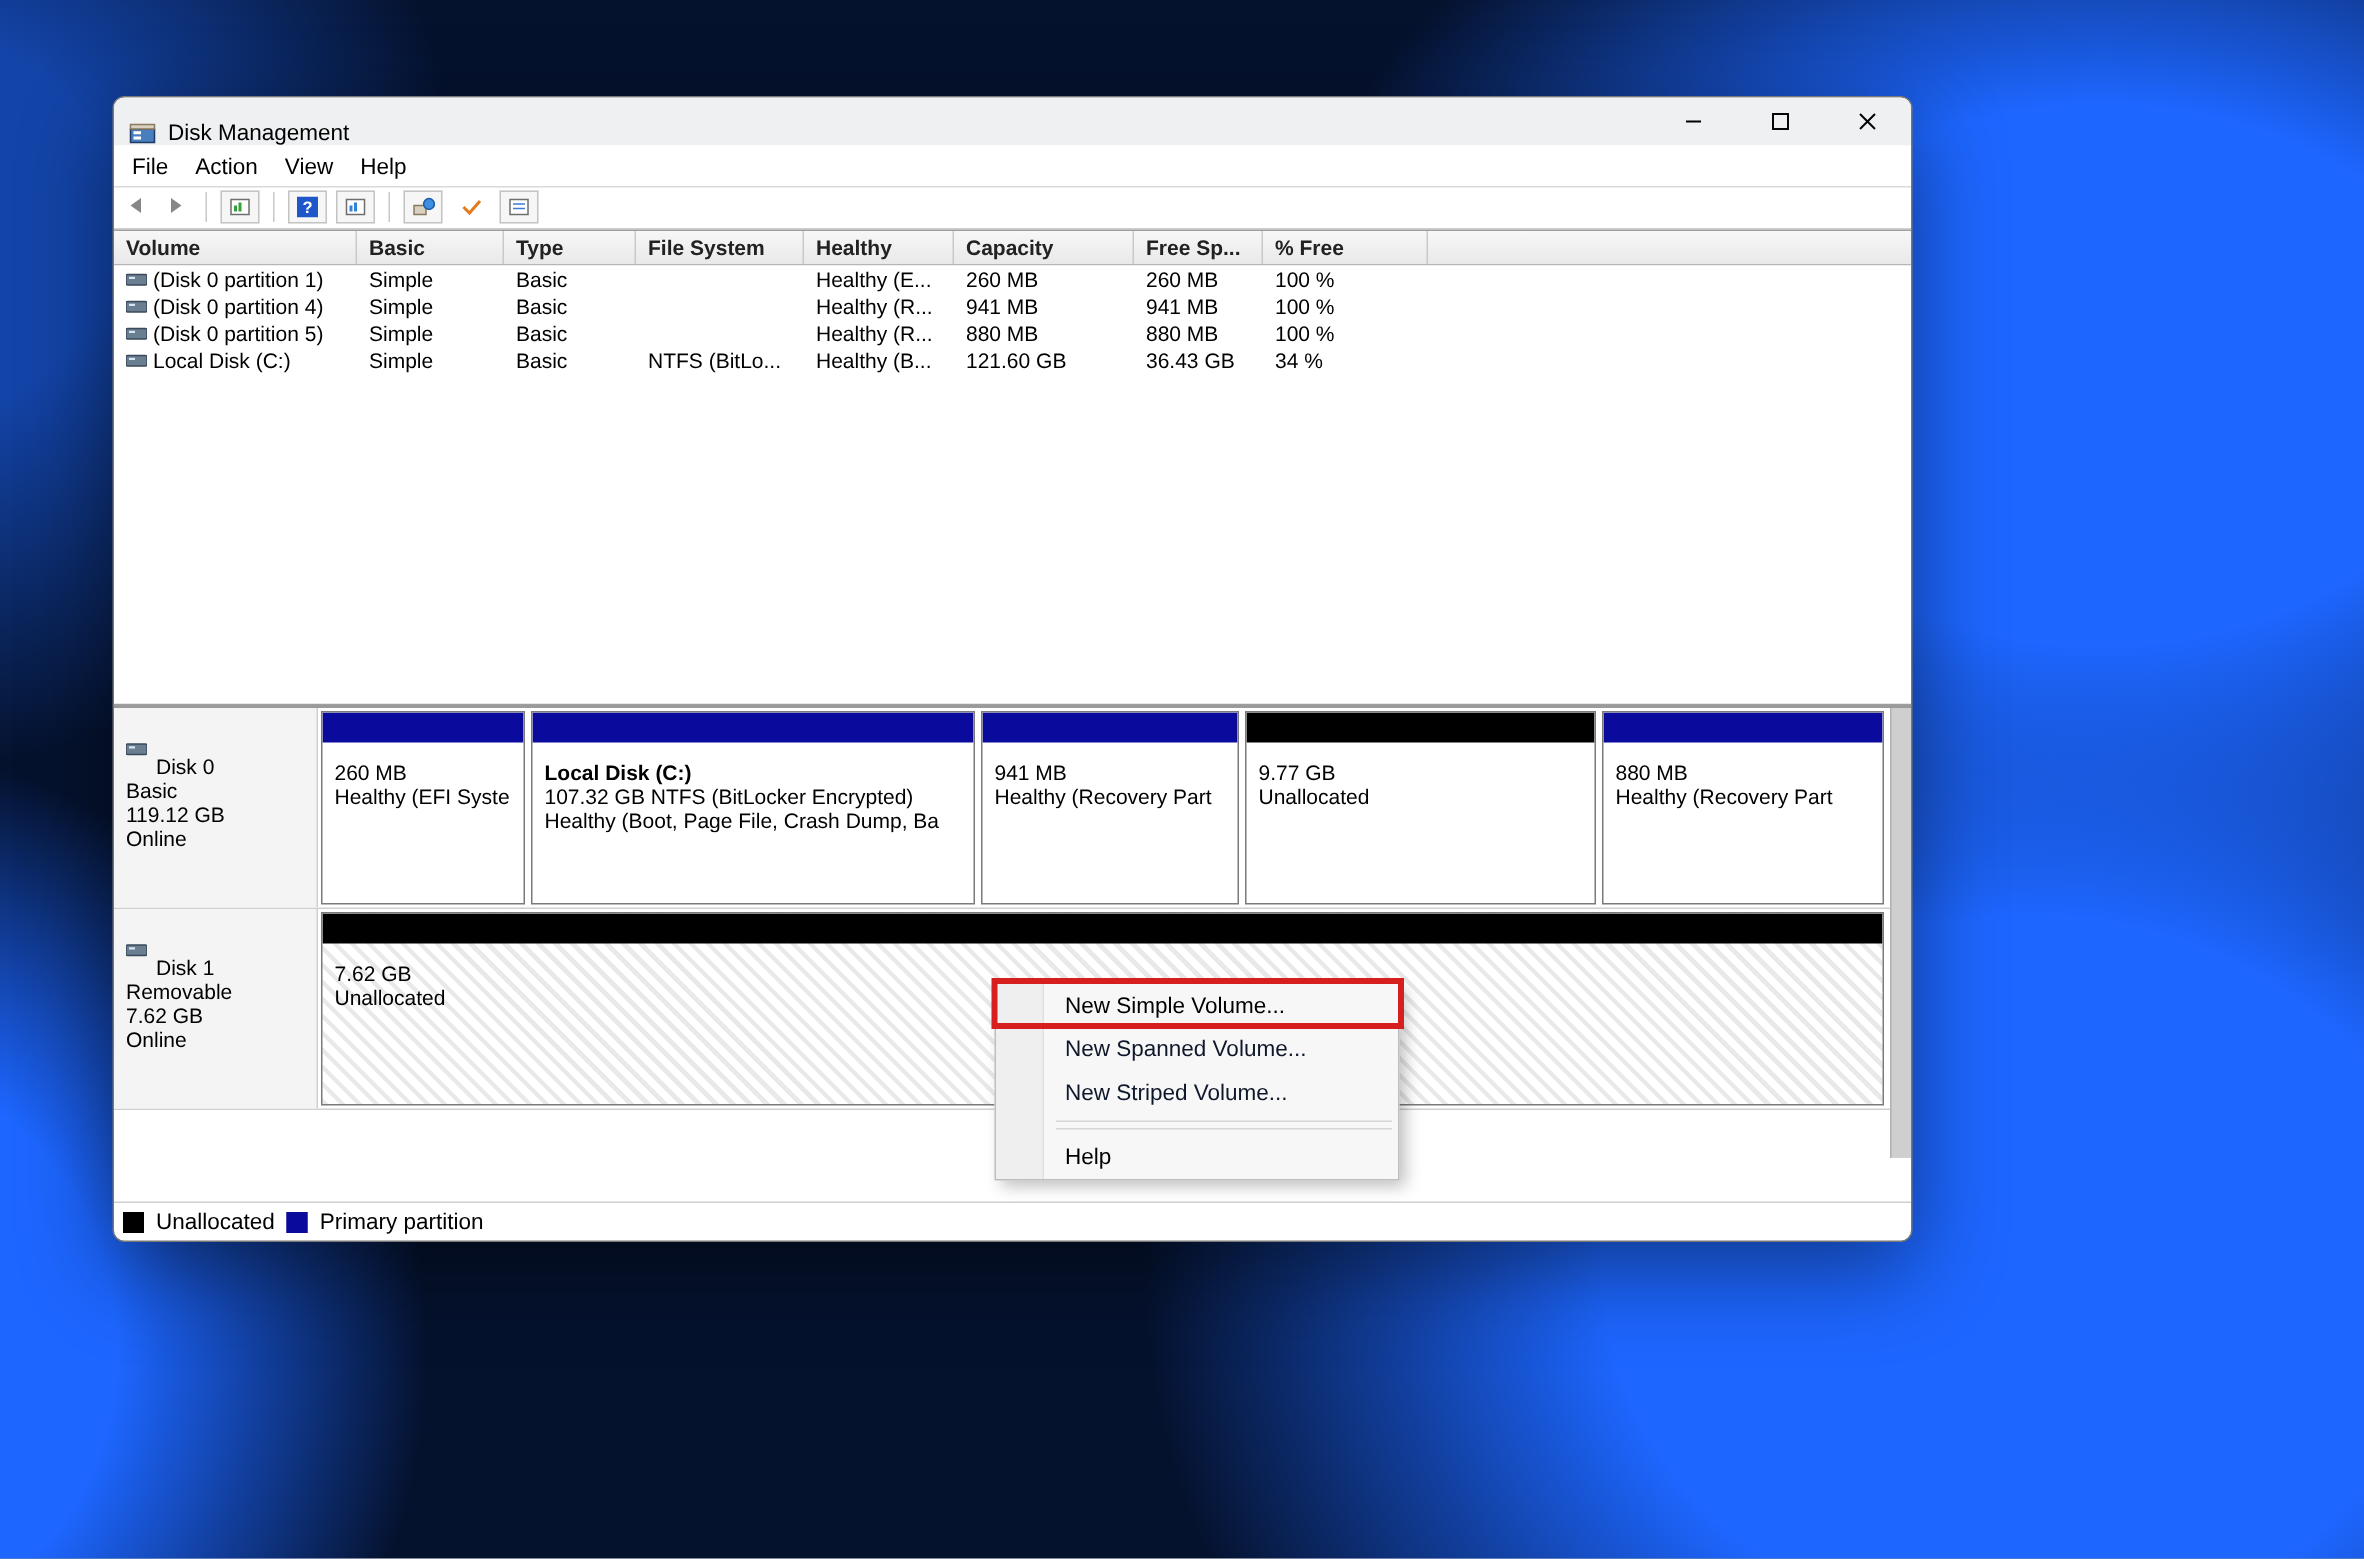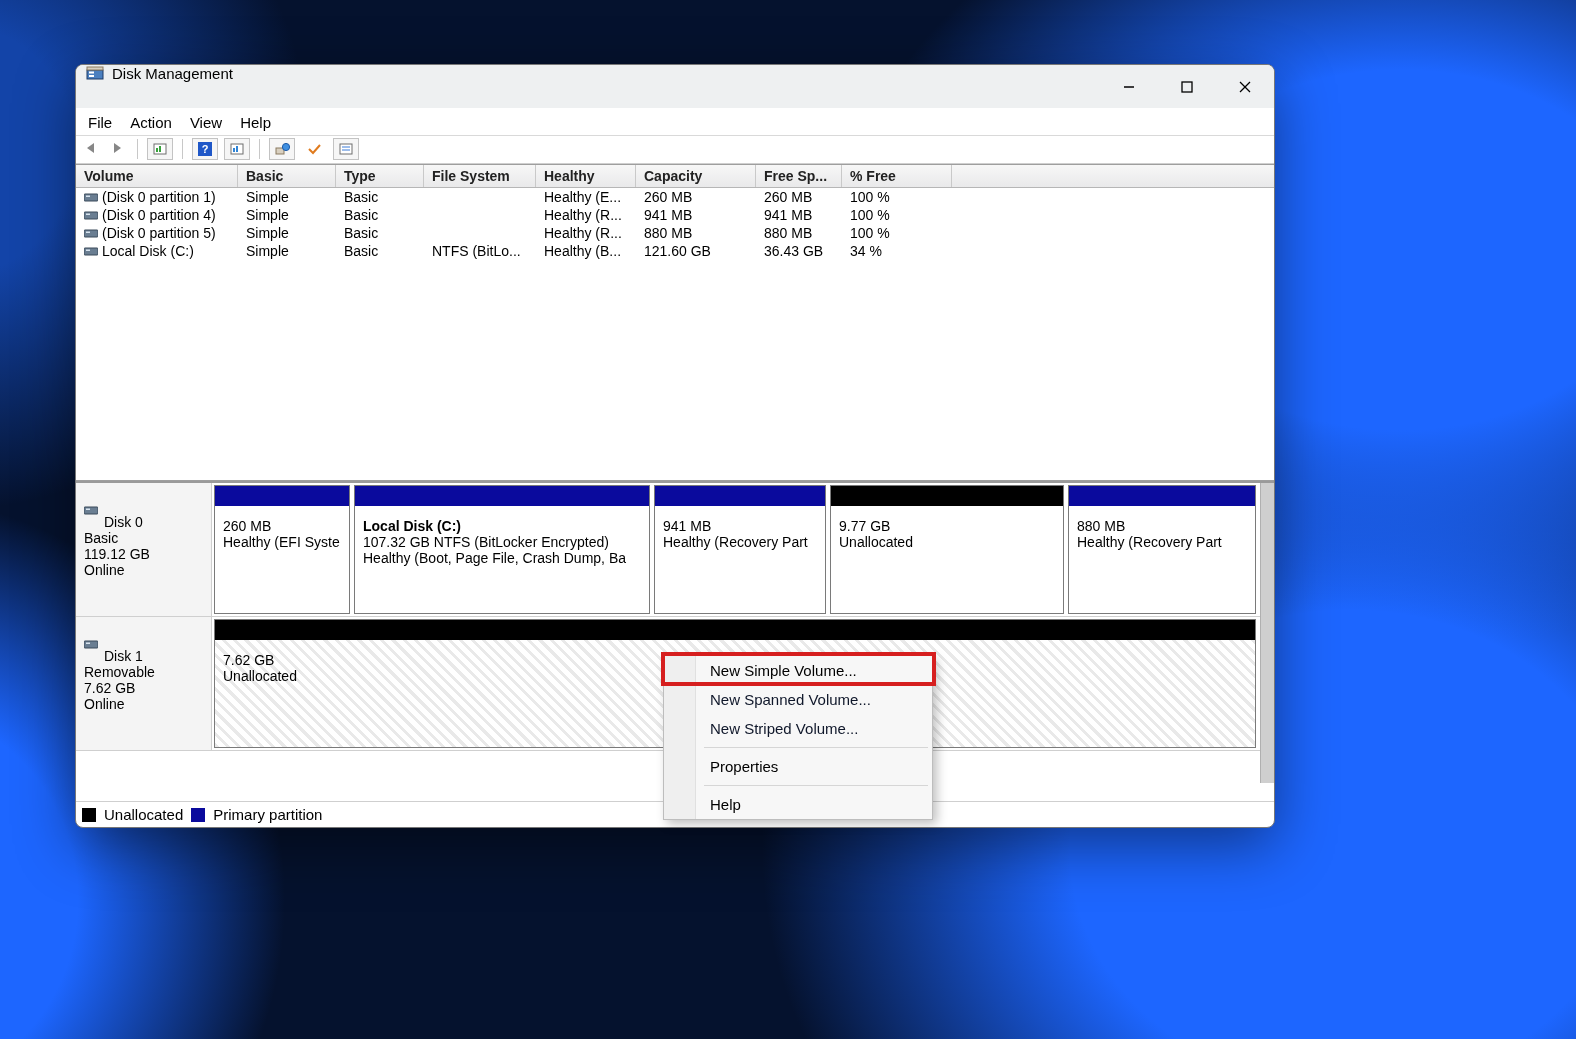--- a/index.html
+++ b/index.html
@@ -21,22 +21,22 @@
     left: 75px; top: 64px;
     width: 1200px; height: 764px;
     background: #fff;
     border: 1px solid #777;
     border-radius: 8px;
     box-shadow: 0 18px 60px rgba(0,0,0,0.45);
     display: flex; flex-direction: column;
     overflow: hidden;
   }
   .titlebar {
-    display:flex; align-items:flex-start;
-    height: 43px;
+    display:flex; align-items:flex-end;
+    height: 32px;
     background: #eef0f1;
     padding-left: 10px;
     font-size: 15px;
   }
   .titlebar .app-icon {
     width: 18px; height: 16px; margin-right: 8px;
     display:inline-block; flex:0 0 auto;
   }
   .titlebar .title { flex:1; }
   .window-controls { display:flex; height:100%; }
@@ -385,18 +385,17 @@
     <span>Primary partition</span>
   </div>
 </div>
 
 <div class="ctxmenu" style="left:663px; top:655px;">
   <div class="sidebar-strip"></div>
   <div class="item">New Simple Volume...</div>
   <div class="item disabled">New Spanned Volume...</div>
   <div class="item disabled">New Striped Volume...</div>
   <div class="msep"></div>
-  <div class="item">Properties</div>
   <div class="msep"></div>
   <div class="item">Help</div>
 </div>
 
 <div class="highlight-frame" style="left:661px; top:652px; width:275px; height:34px;"></div>
 
 </body></html>

